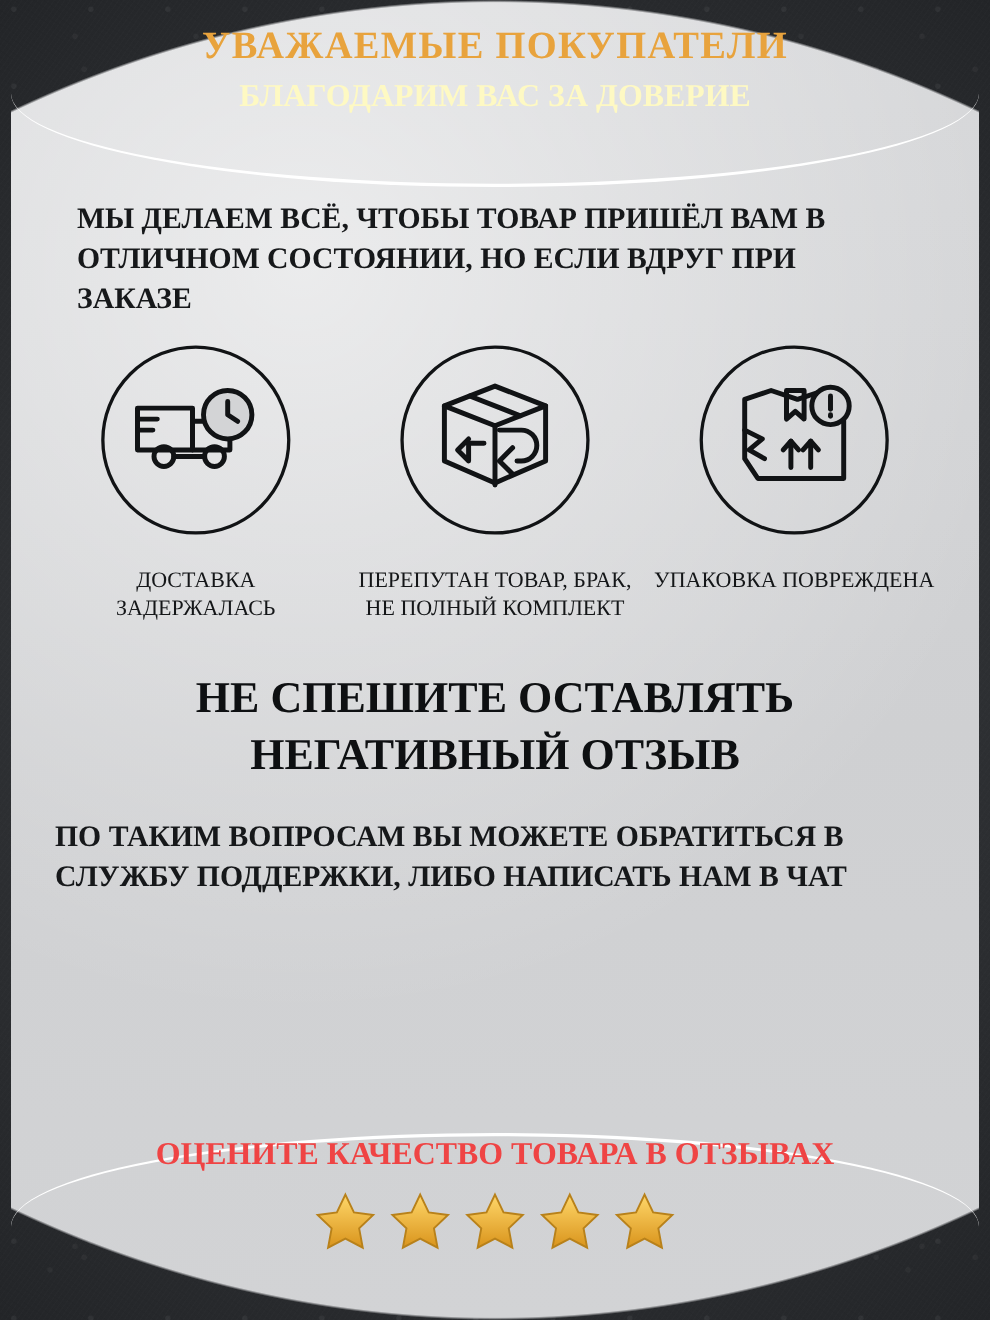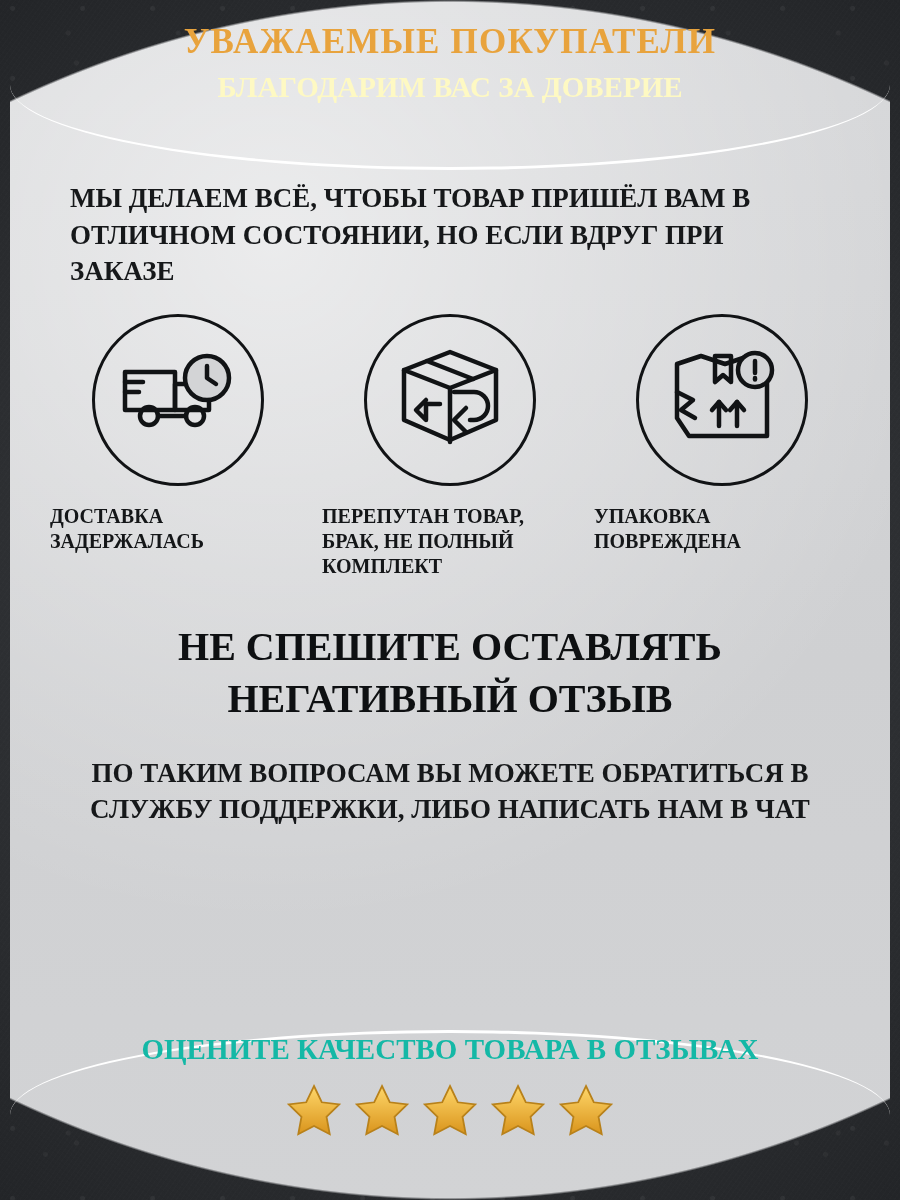--- a/index.html
+++ b/index.html
@@ -136,44 +136,43 @@
     width: 172px;
     height: 172px;
     border-radius: 50%;
     border: 3px solid #111315;
     display: flex;
     align-items: center;
     justify-content: center;
     background: transparent;
   }
   .icon-caption {
-    margin-top: 18px;
+    margin-top: 30px;
     font-size: 20px;
-    font-weight: bold;
+    font-weight: normal;
     line-height: 1.25;
-    text-align: left;
+    text-align: center;
     color: #141618;
     text-transform: uppercase;
   }
 
   .headline {
     margin-top: 42px;
     width: 780px;
     text-align: center;
     font-size: 40px;
     font-weight: bold;
     line-height: 1.3;
     color: #0e1012;
     text-transform: uppercase;
   }
 
   .subtext {
     margin-top: 30px;
     width: 800px;
-    text-align: center;
     font-size: 27px;
     font-weight: bold;
     line-height: 1.35;
     color: #16181a;
     text-transform: uppercase;
   }
 
   
   .footer {
     position: absolute;
@@ -182,21 +181,21 @@
     bottom: 0;
     height: 190px;
     display: flex;
     flex-direction: column;
     align-items: center;
     justify-content: flex-start;
     padding-top: 22px;
   }
   .footer .ftext {
     text-align: center;
-    color: #14b8a6;
+    color: #ef4444;
     font-size: 29px;
     font-weight: bold;
     line-height: 1.2;
     text-transform: uppercase;
   }
   .stars {
     margin-top: 14px;
     display: flex;
     align-items: center;
     gap: 6px;

